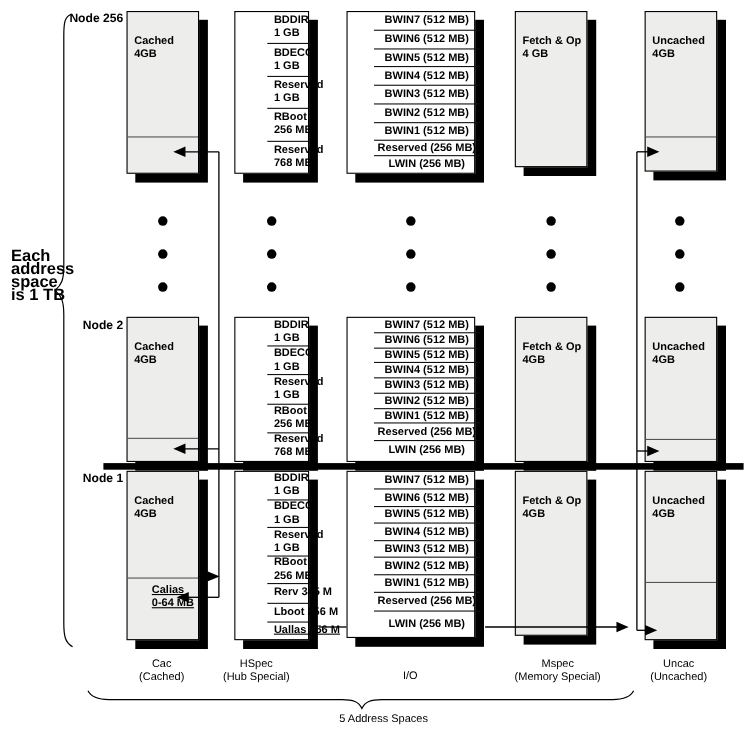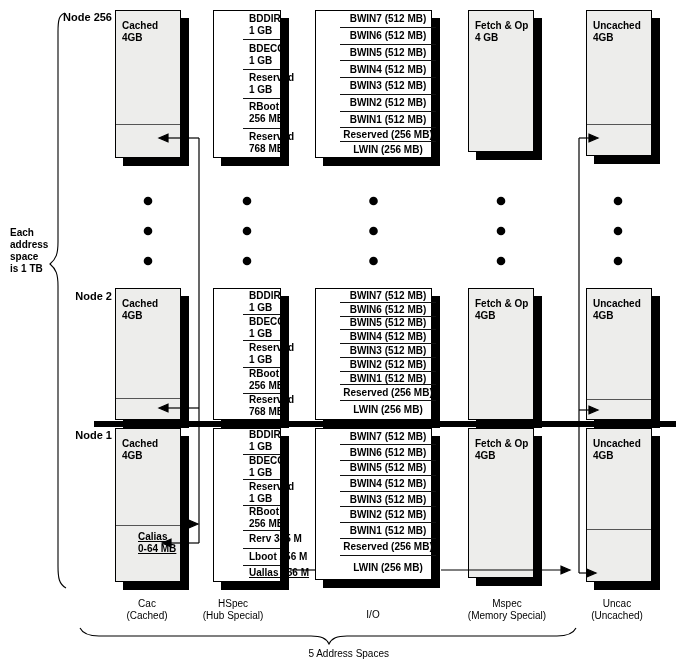--- a/index.html
+++ b/index.html
@@ -2,32 +2,32 @@
 <html><head>
 <meta charset="utf-8">
 <style>
   html,body{margin:0;padding:0;background:#fff;}
   #canvas{position:relative;width:680px;height:669px;background:#fff;overflow:hidden;
           font-family:"Liberation Sans",sans-serif;color:#000;}
   .membox{position:absolute;box-sizing:border-box;border:1.5px solid #000;
           box-shadow:8px 8px 0 #000;background:#fff;font-size:10px;font-weight:bold;
           line-height:12px;z-index:1;}
   .fill{background:#ededeb;}
-  .cap{padding:9px 0 0 6px;}
+  .cap{padding:21px 0 0 6px;}
   .ln{display:block;white-space:nowrap;}
   .divider{position:absolute;left:0;right:0;height:0;border-top:1px solid #555;}
   .sub{position:absolute;left:16px;right:0;text-decoration:underline;}
   .colrows{display:flex;flex-direction:column;height:100%;margin-left:29px;}
   .colrows .row{position:relative;display:flex;flex-direction:column;justify-content:center;min-height:0;}
   .hs .row{padding-left:6px;align-items:flex-start;}
   .hs .row + .row{border-top:1px solid #111;}
   .io .row{align-items:center;}
   .io .row + .row::before{content:"";position:absolute;top:-1px;left:-5px;right:-5px;height:0;border-top:1px solid #111;}
   .nlabel{position:absolute;right:568px;white-space:nowrap;font-size:11px;font-weight:bold;}
-  #note{position:absolute;left:10px;top:227px;font-size:10px;font-weight:bold;line-height:12px;}
+  #note{position:absolute;left:10px;top:227px;font-size:15px;font-weight:bold;line-height:12px;}
   #sep{position:absolute;left:94px;top:421px;width:582px;height:6px;background:#000;z-index:6;}
   .footer{position:absolute;top:598px;width:140px;text-align:center;font-size:10px;line-height:12px;z-index:2;}
   .footer.single .ln{padding-top:11px;}
   #bracelabel{position:absolute;left:269px;top:648px;width:120px;text-align:right;font-size:10px;z-index:2;}
   #overlay{position:absolute;left:0;top:0;z-index:8;pointer-events:none;}
 </style>
 </head>
 <body>
 
 <div id="canvas">

